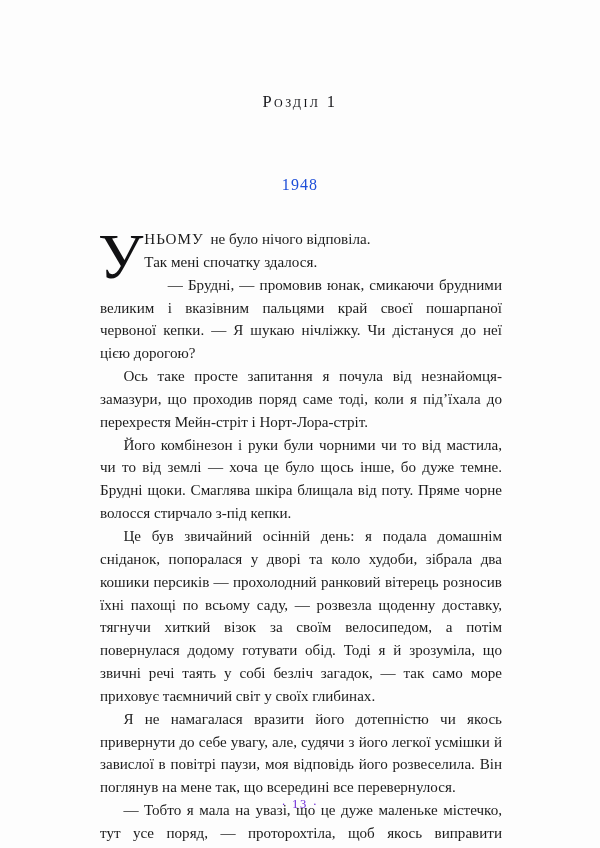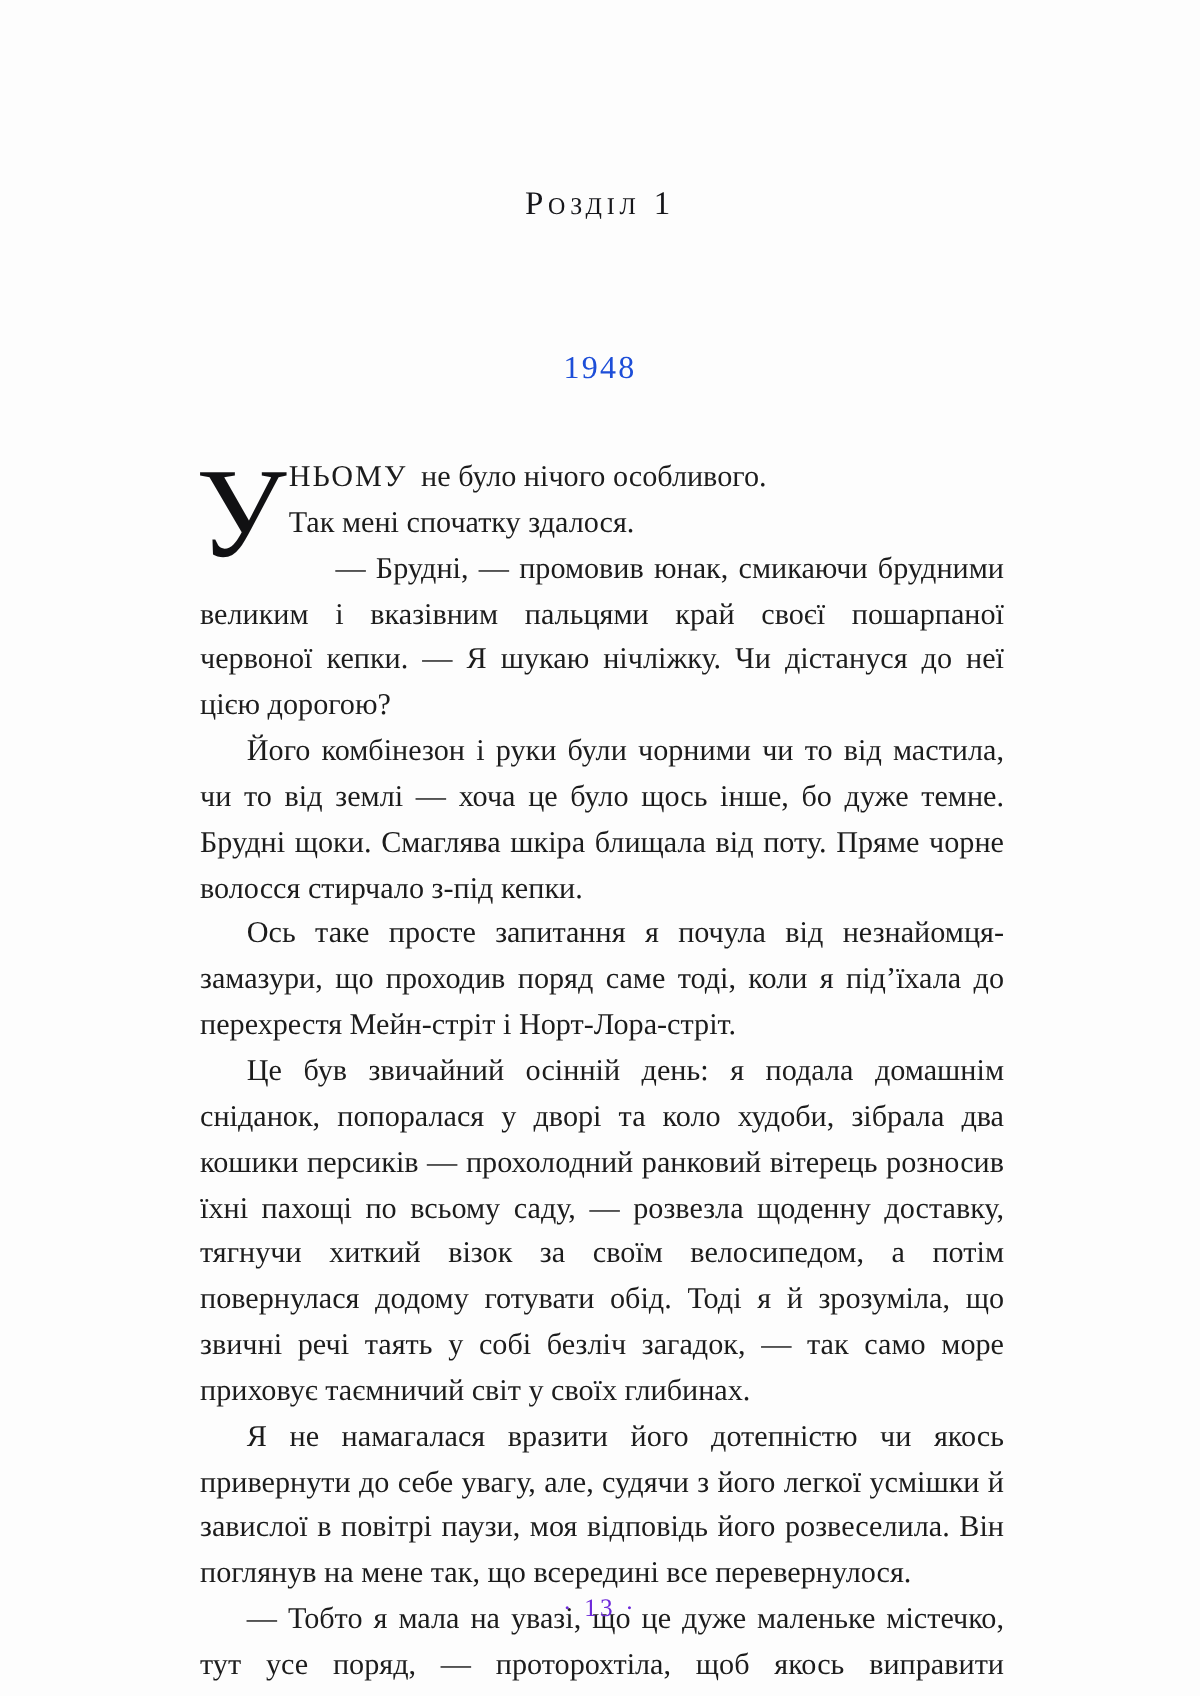--- a/index.html
+++ b/index.html
@@ -110,29 +110,29 @@
 
 <div class="page">
 
   <div class="chapter-heading">Розділ 1</div>
 
   <div class="year">1948</div>
 
   <div class="textblock">
 
     <p class="first">
-      <span class="dropcap">У</span><span class="smallcaps-run">НЬОМУ</span><span> не було нічого особливого.</span>
+      <span class="dropcap">У</span><span class="smallcaps-run">НЬОМУ</span><span> не було нічого відповіла.</span>
       <span class="hard-break">Так мені спочатку здалося.</span>
     </p>
 
     <p>— Брудні, — промовив юнак, смикаючи брудними великим і вказівним пальцями край своєї пошарпаної червоної кепки. — Я шукаю нічліжку. Чи дістануся до неї цією дорогою?</p>
 
+    <p>Ось таке просте запитання я почула від незнайомця-замазури, що проходив поряд саме тоді, коли я під’їхала до перехрестя Мейн-стріт і Норт-Лора-стріт.</p>
+
     <p>Його комбінезон і руки були чорними чи то від мастила, чи то від землі — хоча це було щось інше, бо дуже темне. Брудні щоки. Смаглява шкіра блищала від поту. Пряме чорне волосся стирчало з-під кепки.</p>
-
-    <p>Ось таке просте запитання я почула від незнайомця-замазури, що проходив поряд саме тоді, коли я під’їхала до перехрестя Мейн-стріт і Норт-Лора-стріт.</p>
 
     <p>Це був звичайний осінній день: я подала домашнім сніданок, попоралася у дворі та коло худоби, зібрала два кошики персиків — прохолодний ранковий вітерець розносив їхні пахощі по всьому саду, — розвезла щоденну доставку, тягнучи хиткий візок за своїм велосипедом, а потім повернулася додому готувати обід. Тоді я й зрозуміла, що звичні речі таять у собі безліч загадок, — так само море приховує таємничий світ у своїх глибинах.</p>
 
 
     <p>Я не намагалася вразити його дотепністю чи якось привернути до себе увагу, але, судячи з його легкої усмішки й завислої в повітрі паузи, моя відповідь його розвеселила. Він поглянув на мене так, що всередині все перевернулося.</p>
 
     <p>— Тобто я мала на увазі, що це дуже маленьке містечко, тут усе поряд, — проторохтіла, щоб якось виправити ситуацію,</p>
 
   </div>
 

